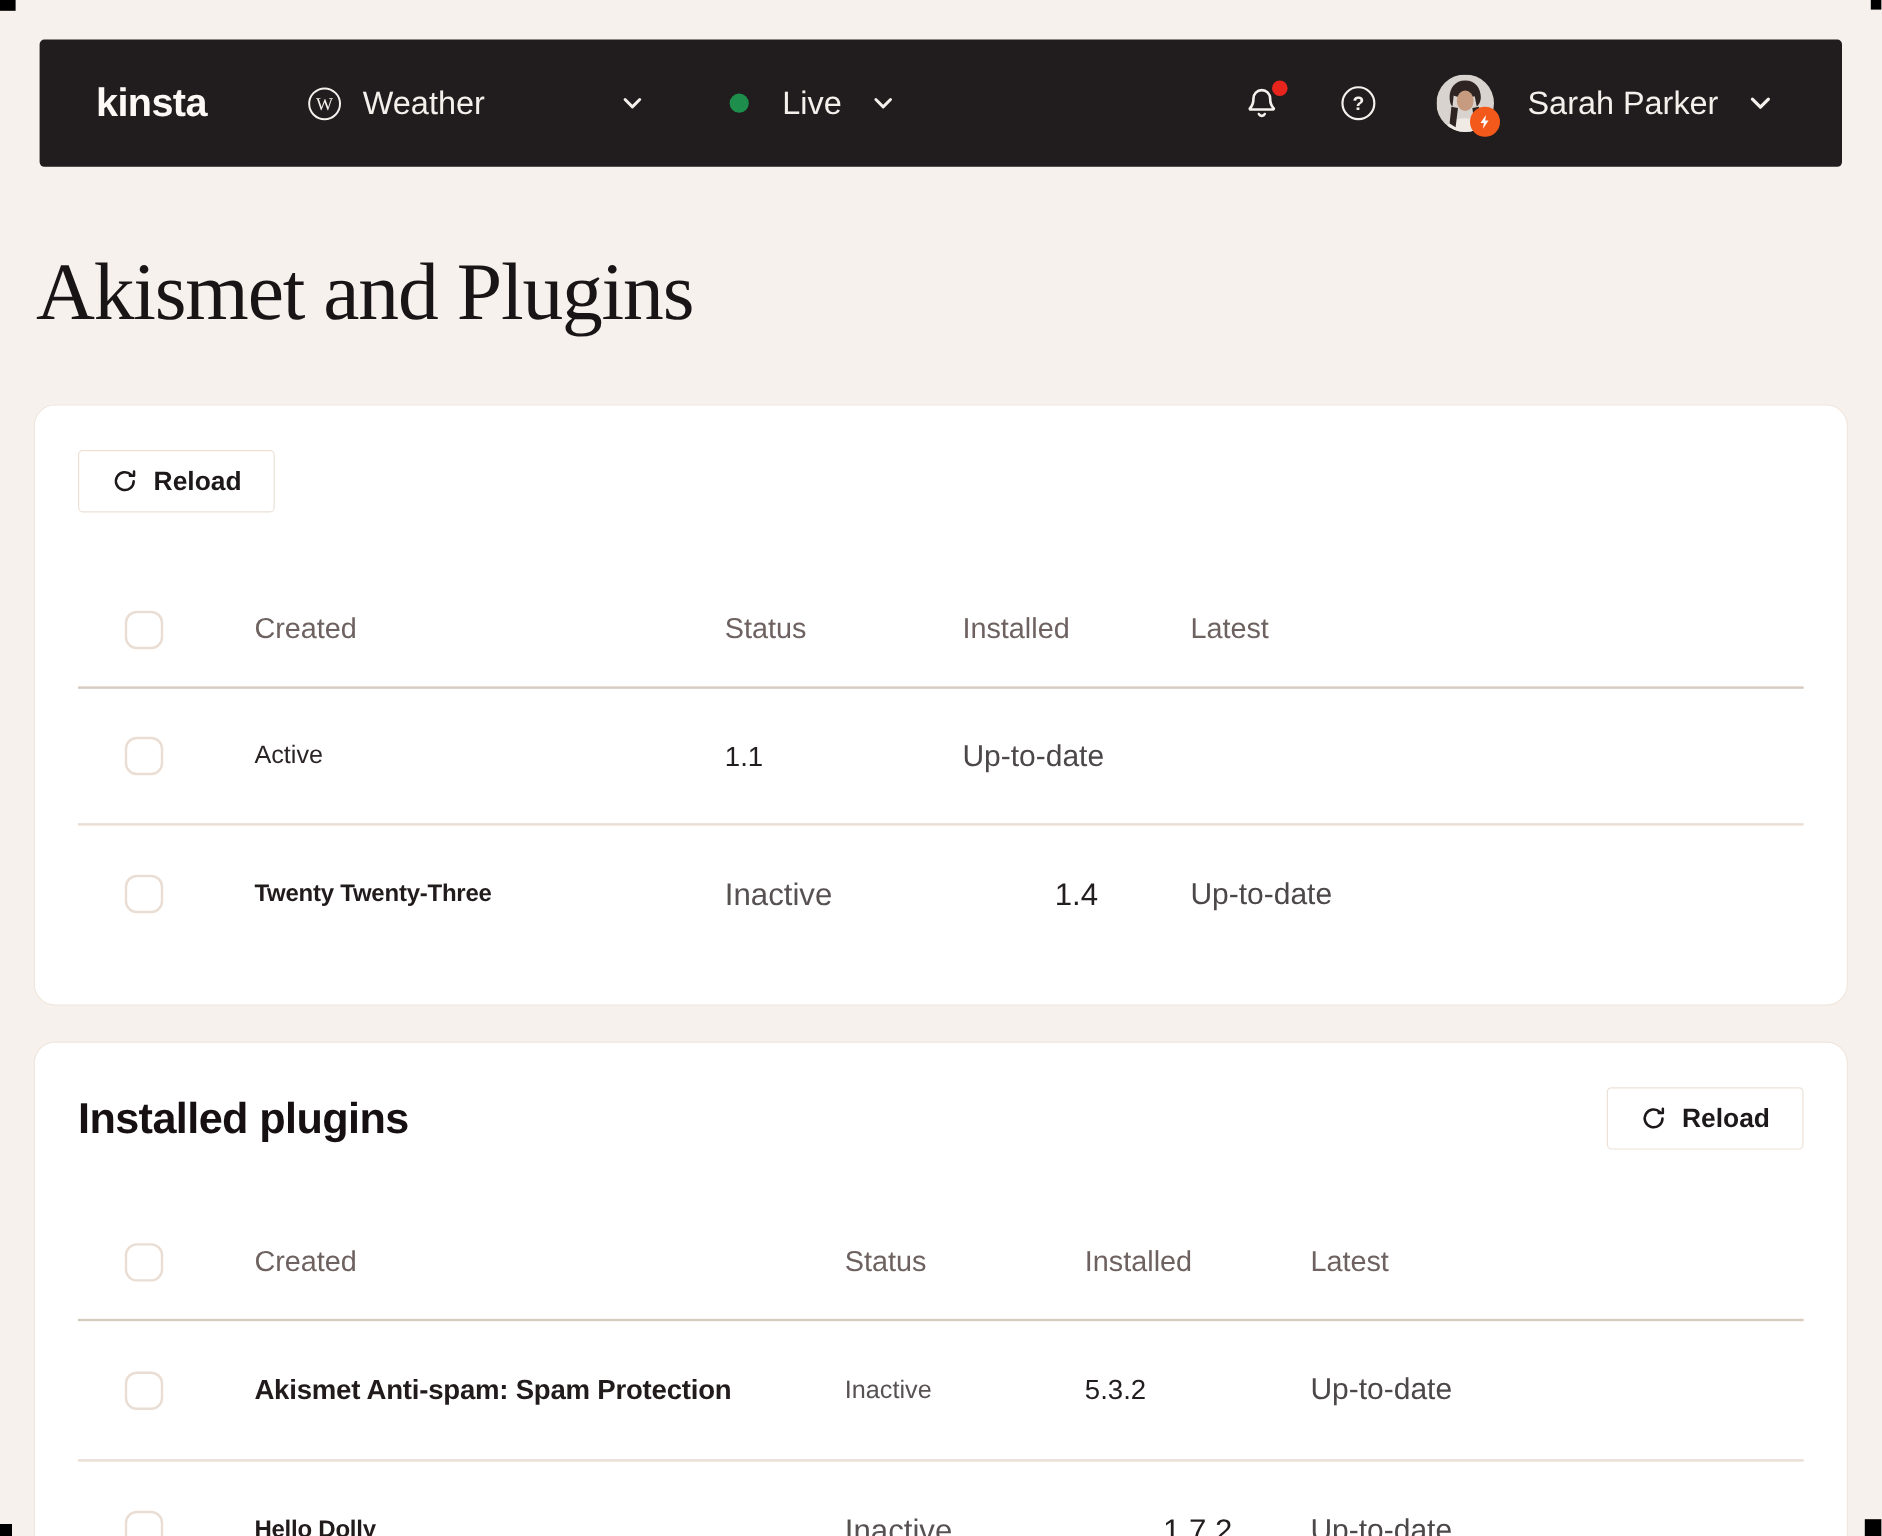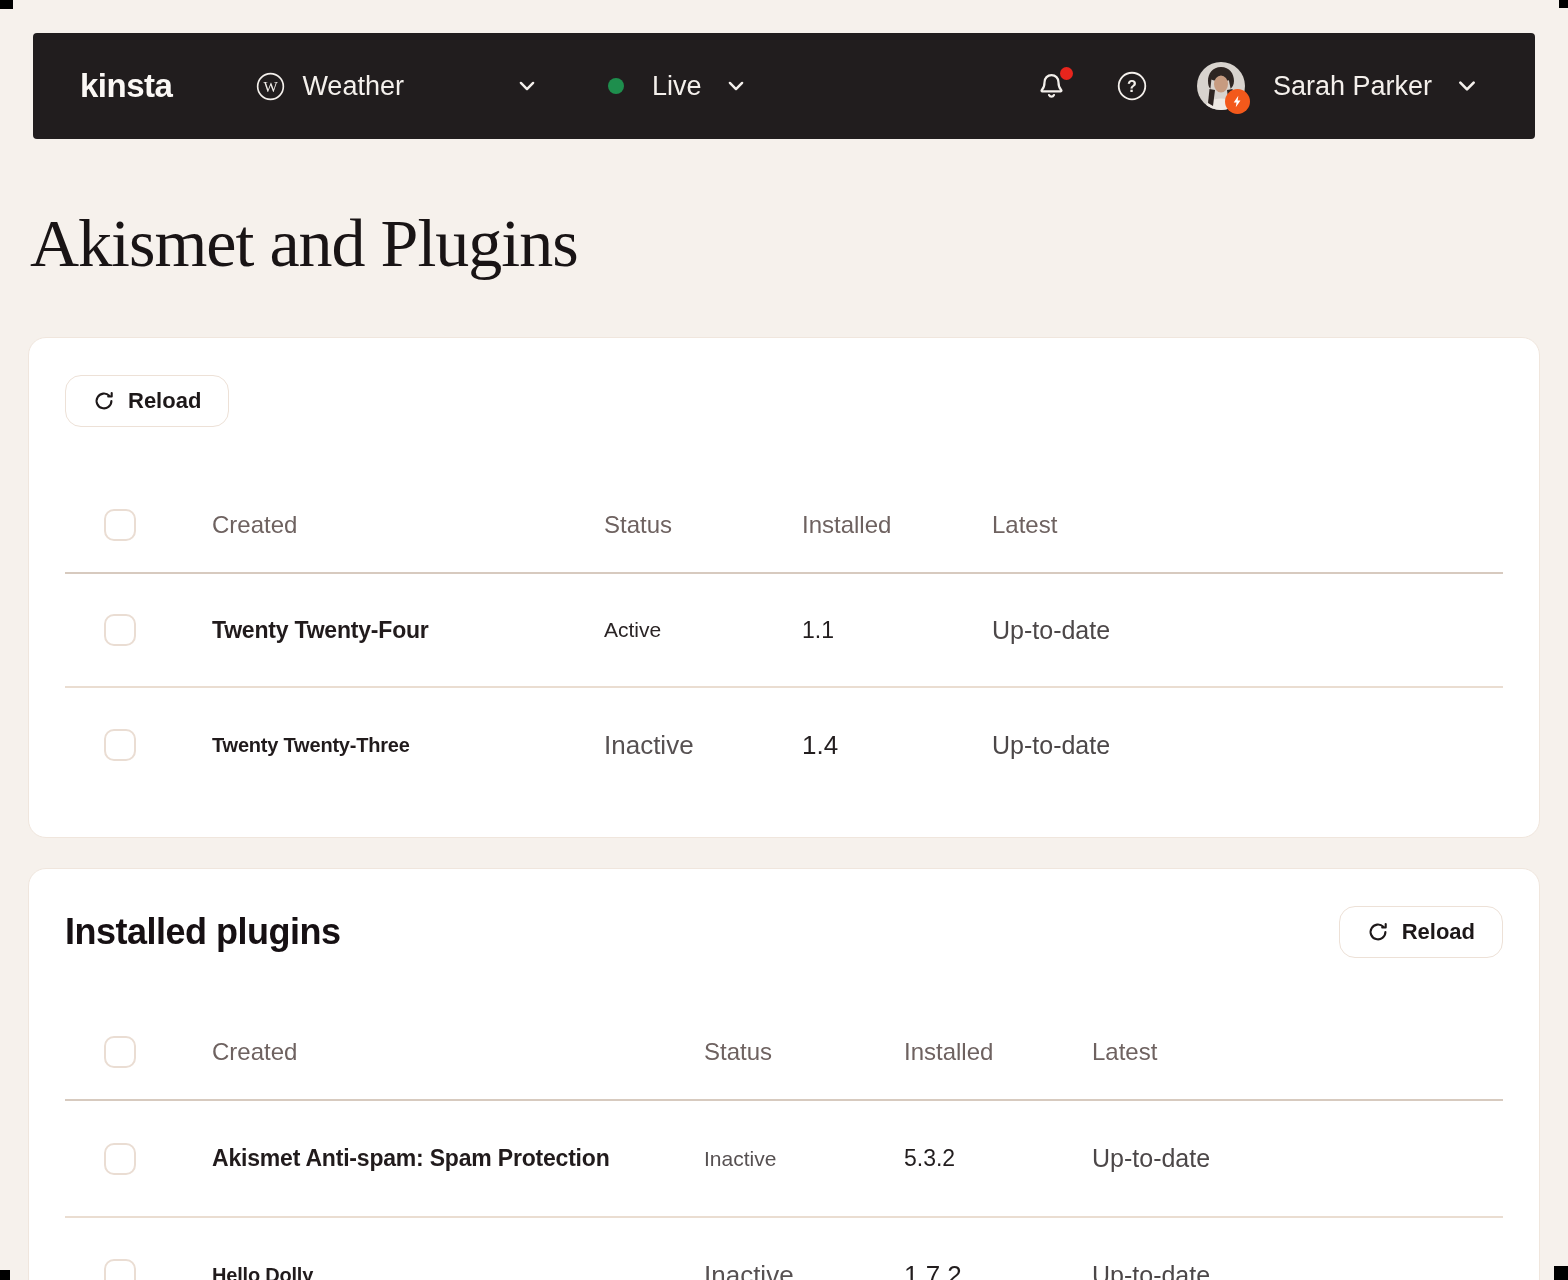--- a/index.html
+++ b/index.html
@@ -74,21 +74,21 @@
     padding:36px 36px 0 36px;
     width:1512px;
   }
   .card-themes { height:501px; }
   .card-plugins { height:564px; margin-top:30px; }
 
   .card-header { display:flex; align-items:center; justify-content:space-between; height:54px; }
   h2.card-title { font-size:36px; font-weight:700; letter-spacing:-0.5px; color:#161013; }
   .reload-btn {
     height:52px; padding:0 27px;
-    background:#fff; border:1.5px solid #EDE1D7; border-radius:16px;
+    background:#fff; border:1.5px solid #EDE1D7; border-radius:4px;
     display:flex; align-items:center; gap:13px;
     font-family:"Liberation Sans", sans-serif;
     font-size:22px; font-weight:600; color:#1D1819;
     cursor:pointer;
   }
 
   .grid { display:grid; align-items:center; }
   .grid-themes  { grid-template-columns:147px 392px 198px 190px 1fr; }
   .grid-plugins { grid-template-columns:147px 492px 200px 188px 1fr; }
 
@@ -109,21 +109,21 @@
   .t-row.bordered { border-bottom:2px solid #EADDD1; }
   .card-plugins .t-row.bordered { height:117px; }
 
   .cell-name { font-size:23px; font-weight:600; letter-spacing:-0.2px; color:#211B1C; }
   .cell-status { font-size:21px; color:#2A2425; }
   .cell-status.inactive { color:#575152; }
   .cell-installed { font-size:23px; color:#221D1E; }
   .cell-latest { font-size:25px; color:#4C4748; }
   .row-lg .cell-name { font-size:20px; }
   .row-lg .cell-status { font-size:26px; }
-  .row-lg .cell-installed { font-size:26px; }
+  .row-lg .cell-installed { font-size:26px;text-align:center; }
 </style>
 </head>
 <body style="--live-status: #1E8E4D; --notification: #E8251D; --avatar-badge: #F3591B;">
 
 <div class="crop-mark crop-tl"></div>
 <div class="crop-mark crop-tr"></div>
 <div class="crop-mark crop-bl"></div>
 <div class="crop-mark crop-br"></div>
 
 <header class="navbar">
@@ -214,21 +214,20 @@
     <div class="grid grid-themes table-head">
       <span class="checkbox"></span>
       <span>Created</span>
       <span>Status</span>
       <span>Installed</span>
       <span>Latest</span>
     </div>
 
     <div class="grid grid-themes t-row bordered">
       <span class="checkbox"></span>
-      <span class="cell-name">Twenty Twenty-Four</span>
       <span class="cell-status">Active</span>
       <span class="cell-installed">1.1</span>
       <span class="cell-latest">Up-to-date</span>
     </div>
 
     <div class="grid grid-themes t-row row-lg">
       <span class="checkbox"></span>
       <span class="cell-name">Twenty Twenty-Three</span>
       <span class="cell-status inactive">Inactive</span>
       <span class="cell-installed">1.4</span>

